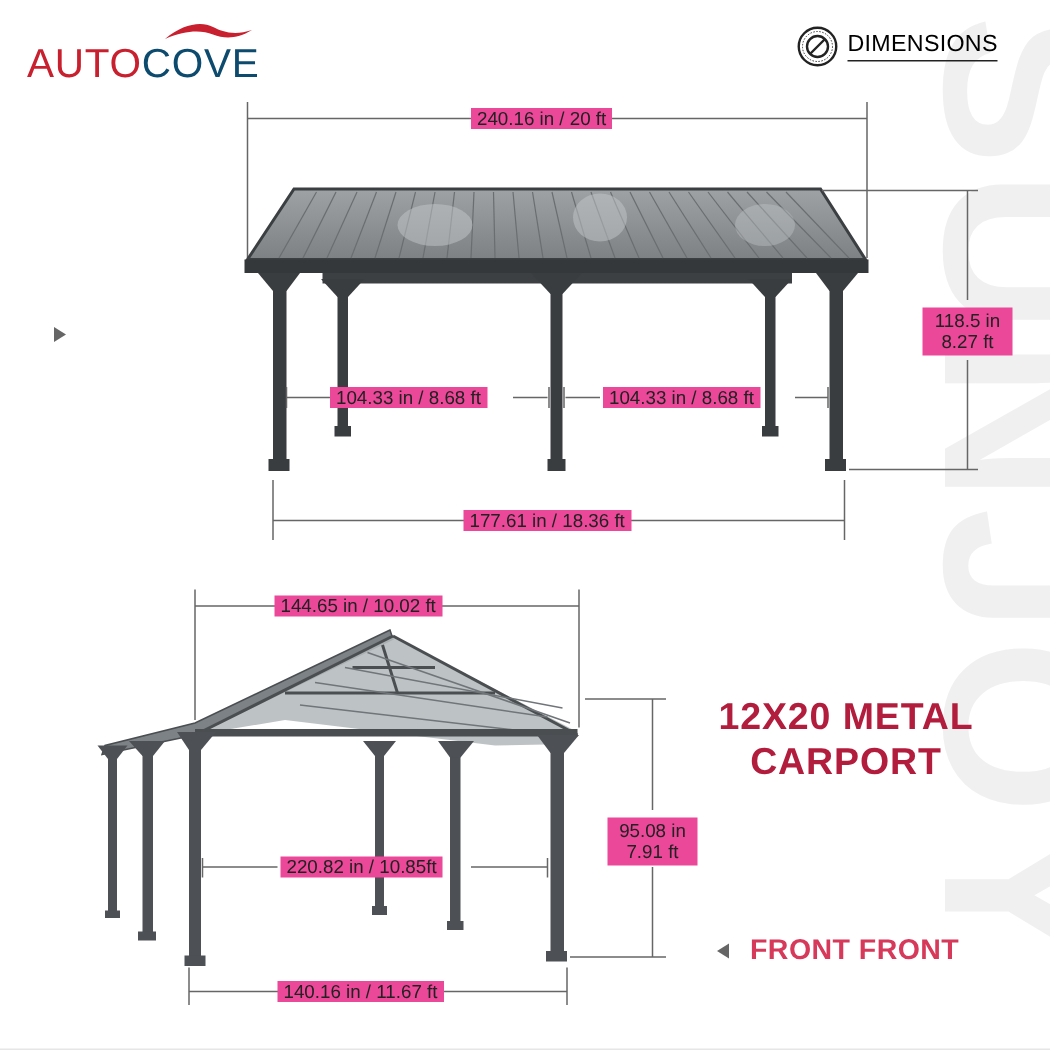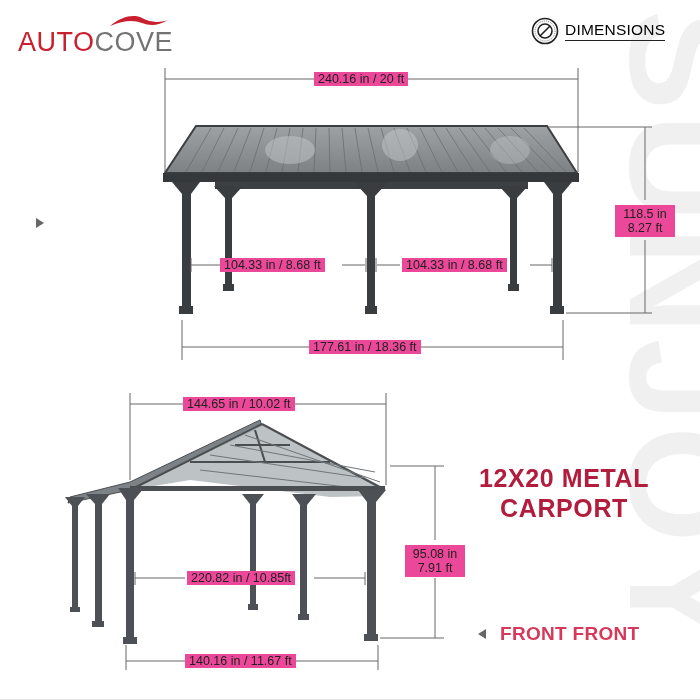--- a/index.html
+++ b/index.html
@@ -2,21 +2,21 @@
 <html><head>
 <meta charset="utf-8">
 <style>
   html,body{margin:0;padding:0;background:#fff;}
   #canvas{position:relative;width:700px;height:700px;overflow:hidden;background:#fff;font-family:"Liberation Sans",sans-serif;border-bottom:1px solid #e6e6e6;box-sizing:border-box;}
   .abs{position:absolute;}
   .watermark{position:absolute;left:520px;top:10px;width:300px;height:680px;}
   .logo{left:18px;top:12px;width:160px;height:46px;}
   .logo-text{position:absolute;left:0;top:17px;font-size:27px;letter-spacing:0.5px;line-height:1;white-space:nowrap;}
   .logo-auto{color:#c8202e;}
-  .logo-cove{color:#737373;}
+  .logo-cove{color:#0c4a6e;}
   .dim-badge{left:531px;top:17px;display:flex;align-items:center;gap:6px;}
   .dim-label{font-weight:normal;font-size:15.5px;color:#000000;letter-spacing:0.2px;border-bottom:1.5px solid #222;line-height:1.1;padding-bottom:1px;}
   .view-label{font-weight:bold;font-size:19px;color:#d6395a;letter-spacing:0.3px;white-space:nowrap;}
   .title{left:462px;top:463px;width:204px;text-align:center;color:#b31d3d;font-weight:bold;font-size:25px;line-height:30px;letter-spacing:0.6px;}
   .dim-text{position:absolute;font-size:12.5px;color:#222;background:#ec4899;white-space:nowrap;padding:0 4px;line-height:14px;}
   .dim-text.v{text-align:center;background:#ec4899;padding:2px 0;}
   svg{position:absolute;left:0;top:0;}
 </style>
 </head>
 <body>

